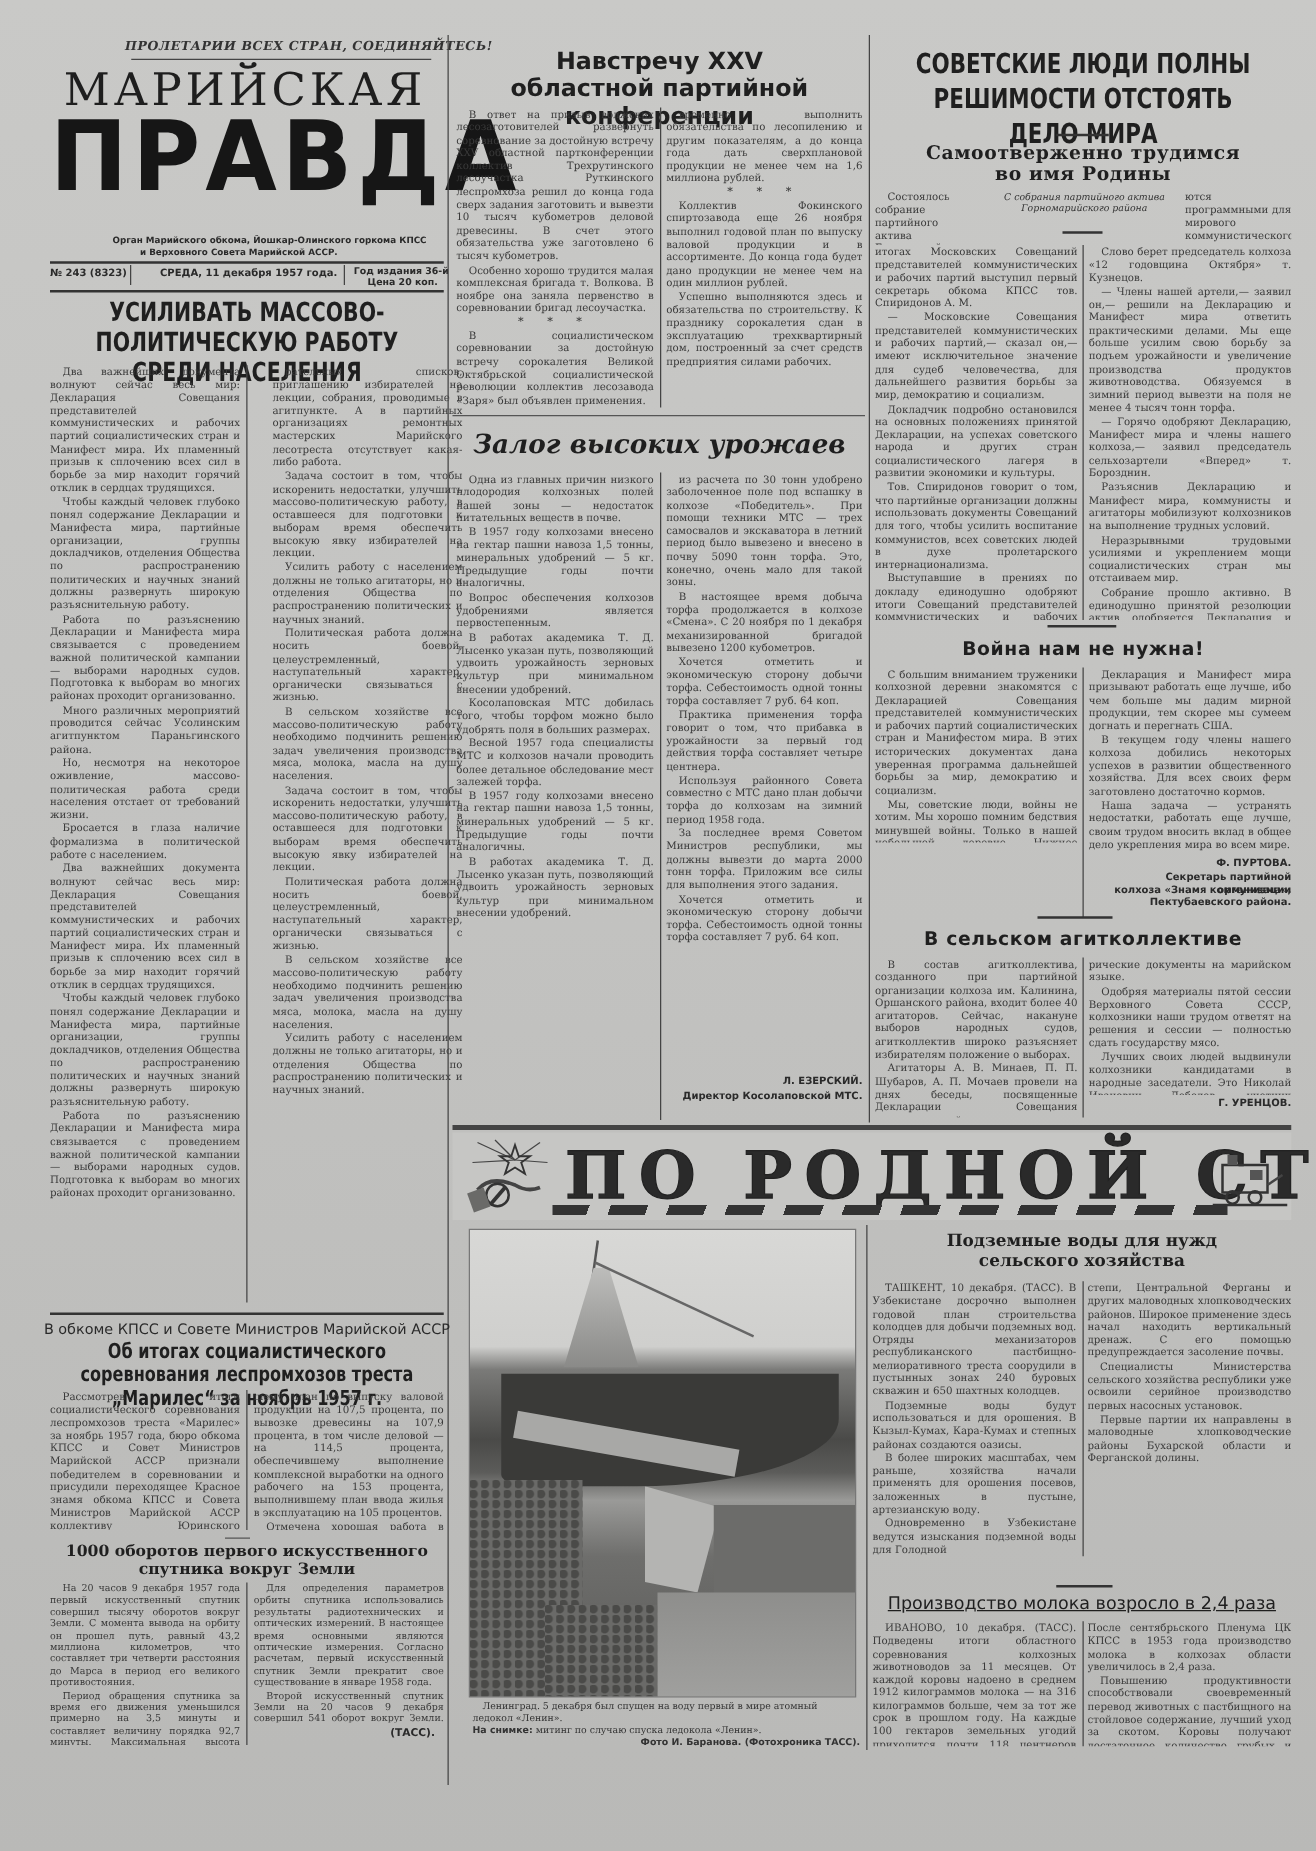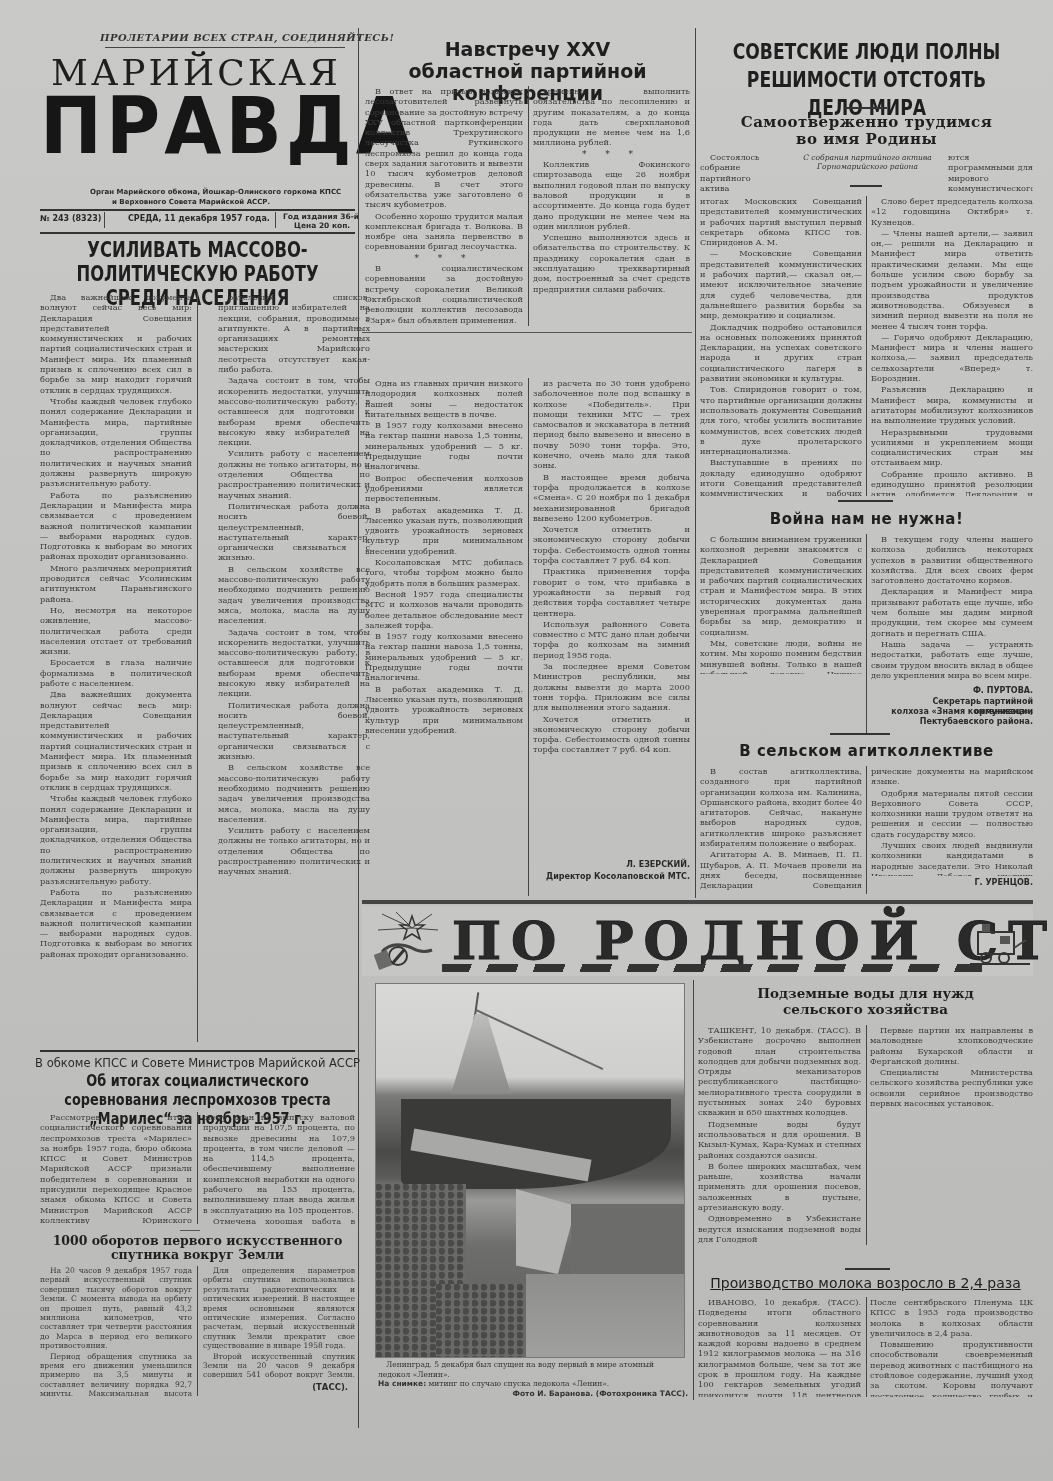--- a/index.html
+++ b/index.html
@@ -95,20 +95,21 @@
     <div class="abs body-text" style="left:168px;top:58px;width:157px;height:240px;">
       <p>временно выполнить обязательства по лесопилению и другим показателям, а до конца года дать сверхплановой продукции не менее чем на 1,6 миллиона рублей.</p>
       <div class="stars">* * *</div>
       <p>Коллектив Фокинского спиртозавода еще 26 ноября выполнил годовой план по выпуску валовой продукции и в ассортименте. До конца года будет дано продукции не менее чем на один миллион рублей.</p>
       <p>Успешно выполняются здесь и обязательства по строительству. К празднику сорокалетия сдан в эксплуатацию трехквартирный дом, построенный за счет средств предприятия силами рабочих.</p>
     </div>
   </div>
   <div class="hr-thin" style="left:362px;top:332px;width:330px;"></div>
 
   <div class="abs" style="left:365px;top:336px;width:325px;height:560px;">
+    <div class="abs" style="left:0;top:6px;width:325px;text-align:center;font-family:'DejaVu Serif',serif;font-style:italic;font-weight:bold;font-size:21px;color:#1f1f1f;">Залог высоких урожаев</div>
     <div class="abs body-text" style="left:0;top:42px;width:158px;height:518px;">
       <p>Одна из главных причин низкого плодородия колхозных полей нашей зоны — недостаток питательных веществ в почве.</p>
       <p>В 1957 году колхозами внесено на гектар пашни навоза 1,5 тонны, минеральных удобрений — 5 кг. Предыдущие годы почти аналогичны.</p>
       <p>Вопрос обеспечения колхозов удобрениями является первостепенным.</p>
       <p>В работах академика Т. Д. Лысенко указан путь, позволяющий удвоить урожайность зерновых культур при минимальном внесении удобрений.</p>
       <p>Косолаповская МТС добилась того, чтобы торфом можно было удобрять поля в больших размерах.</p>
       <p>Весной 1957 года специалисты МТС и колхозов начали проводить более детальное обследование мест залежей торфа.</p>
       <p>В 1957 году колхозами внесено на гектар пашни навоза 1,5 тонны, минеральных удобрений — 5 кг. Предыдущие годы почти аналогичны.</p>
       <p>В работах академика Т. Д. Лысенко указан путь, позволяющий удвоить урожайность зерновых культур при минимальном внесении удобрений.</p>
     </div>
@@ -162,22 +163,22 @@
 
   <div class="abs" style="left:700px;top:508px;width:333px;height:165px;">
     <div class="abs h-sans" style="left:0;top:2px;width:333px;font-size:15px;font-weight:bold;letter-spacing:0.5px;">Война нам не нужна!</div>
     <div class="abs body-text" style="left:0;top:26px;width:162px;height:140px;">
       <p>С большим вниманием труженики колхозной деревни знакомятся с Декларацией Совещания представителей коммунистических и рабочих партий социалистических стран и Манифестом мира. В этих исторических документах дана уверенная программа дальнейшей борьбы за мир, демократию и социализм.</p>
       <p>Мы, советские люди, войны не хотим. Мы хорошо помним бедствия минувшей войны. Только в нашей небольшой деревне Нижнее Якимово не вернулись с фронта более 30 человек.</p>
 
     </div>
     <div class="col-rule" style="left:166px;top:26px;height:200px;"></div>
     <div class="abs body-text" style="left:171px;top:26px;width:162px;height:150px;">
+      <p>Декларация и Манифест мира призывают работать еще лучше, ибо чем больше мы дадим мирной продукции, тем скорее мы сумеем догнать и перегнать США.</p>
       <p>В текущем году члены нашего колхоза добились некоторых успехов в развитии общественного хозяйства. Для всех своих ферм заготовлено достаточно кормов.</p>
-      <p>Декларация и Манифест мира призывают работать еще лучше, ибо чем больше мы дадим мирной продукции, тем скорее мы сумеем догнать и перегнать США.</p>
       <p>Наша задача — устранять недостатки, работать еще лучше, своим трудом вносить вклад в общее дело укрепления мира во всем мире.</p>
     </div>
   </div>
   <div class="abs sig" style="left:871px;top:686px;width:162px;">Ф. ПУРТОВА.</div>
   <div class="abs sig" style="left:871px;top:697px;width:162px;">Секретарь партийной организации</div>
   <div class="abs sig" style="left:871px;top:707px;width:162px;">колхоза «Знамя коммунизма»,</div>
   <div class="abs sig" style="left:871px;top:717px;width:162px;">Пектубаевского района.</div>
   <div class="hr" style="left:830px;top:733px;width:60px;"></div>
 
   <div class="abs" style="left:700px;top:740px;width:333px;height:160px;">
@@ -279,22 +280,23 @@
   <div class="abs" style="left:698px;top:985px;width:335px;height:265px;">
     <div class="abs h-serif" style="left:30px;top:0;width:275px;font-size:13.5px;line-height:16px;">Подземные воды для нужд сельского хозяйства</div>
     <div class="abs body-text" style="left:0;top:40px;width:163px;height:220px;">
       <p>ТАШКЕНТ, 10 декабря. (ТАСС). В Узбекистане досрочно выполнен годовой план строительства колодцев для добычи подземных вод. Отряды механизаторов республиканского пастбищно-мелиоративного треста соорудили в пустынных зонах 240 буровых скважин и 650 шахтных колодцев.</p>
       <p>Подземные воды будут использоваться и для орошения. В Кызыл-Кумах, Кара-Кумах и степных районах создаются оазисы.</p>
       <p>В более широких масштабах, чем раньше, хозяйства начали применять для орошения посевов, заложенных в пустыне, артезианскую воду.</p>
       <p>Одновременно в Узбекистане ведутся изыскания подземной воды для Голодной</p>
     </div>
     <div class="col-rule" style="left:168px;top:40px;height:220px;"></div>
     <div class="abs body-text" style="left:172px;top:40px;width:163px;height:220px;">
+      <p style="text-indent:0;">степи, Центральной Ферганы и других маловодных хлопководческих районов. Широкое применение здесь начал находить вертикальный дренаж. С его помощью предупреждается засоление почвы.</p>
+      <p>Специалисты Министерства сельского хозяйства республики уже освоили серийное производство первых насосных установок.</p>
       <p>Первые партии их направлены в маловодные хлопководческие районы Бухарской области и Ферганской долины.</p>
-      <p>Специалисты Министерства сельского хозяйства республики уже освоили серийное производство первых насосных установок.</p>
     </div>
   </div>
   <div class="hr" style="left:845px;top:1268px;width:45px;"></div>
 
   <div class="abs" style="left:698px;top:1275px;width:335px;height:125px;">
     <div class="abs h-sans" style="left:0;top:0;width:335px;font-size:14px;text-decoration:underline;">Производство молока возросло в 2,4 раза</div>
     <div class="abs body-text" style="left:0;top:22px;width:163px;height:100px;">
       <p>ИВАНОВО, 10 декабря. (ТАСС). Подведены итоги областного соревнования колхозных животноводов за 11 месяцев. От каждой коровы надоено в среднем 1912 килограммов молока — на 316 килограммов больше, чем за тот же срок в прошлом году. На каждые 100 гектаров земельных угодий приходится почти 118 центнеров молока против 107 по плану.</p>
     </div>
     <div class="col-rule" style="left:168px;top:22px;height:100px;"></div>

